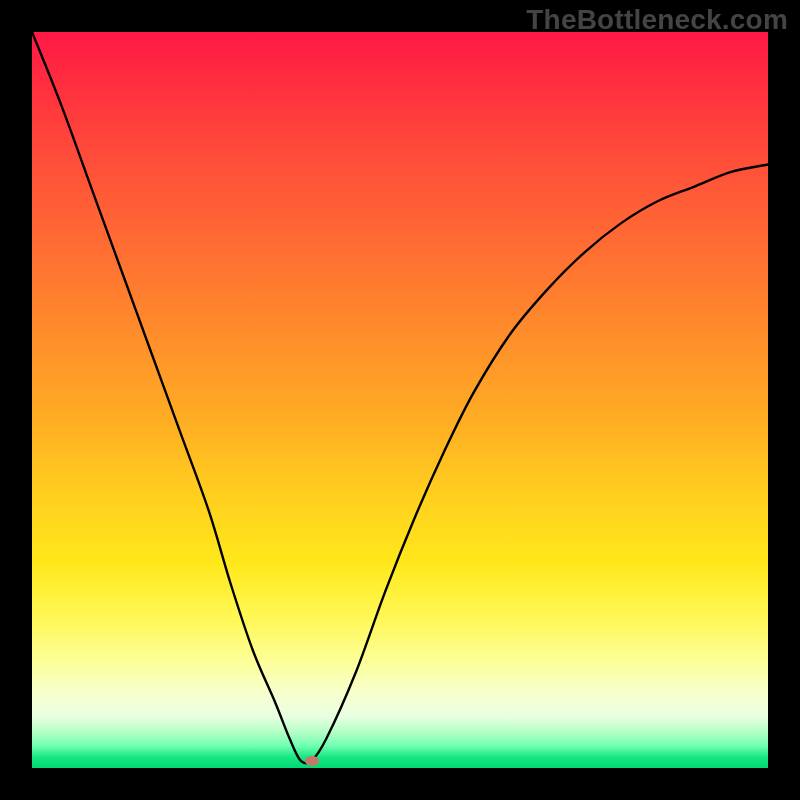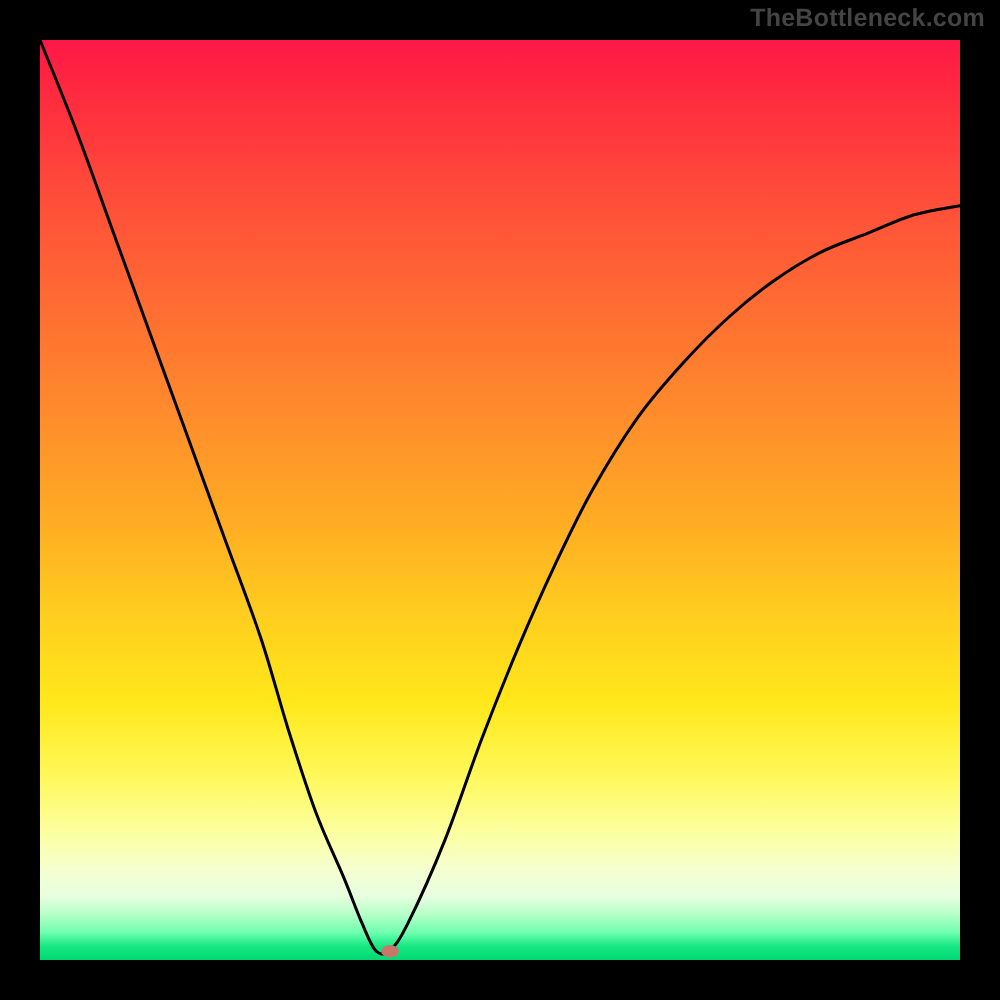--- a/index.html
+++ b/index.html
@@ -15,21 +15,21 @@
     position: relative;
     width: 800px;
     height: 800px;
     background: #000;
   }
   .watermark {
     position: absolute;
     top: 4px;
     right: 12px;
     color: #444;
-    font-size: 20px;
+    font-size: 28px;
     font-weight: 600;
     letter-spacing: 0.2px;
     user-select: none;
   }
   
   .plot {
     position: absolute;
     left: 32px;
     top: 32px;
     width: 736px;   

